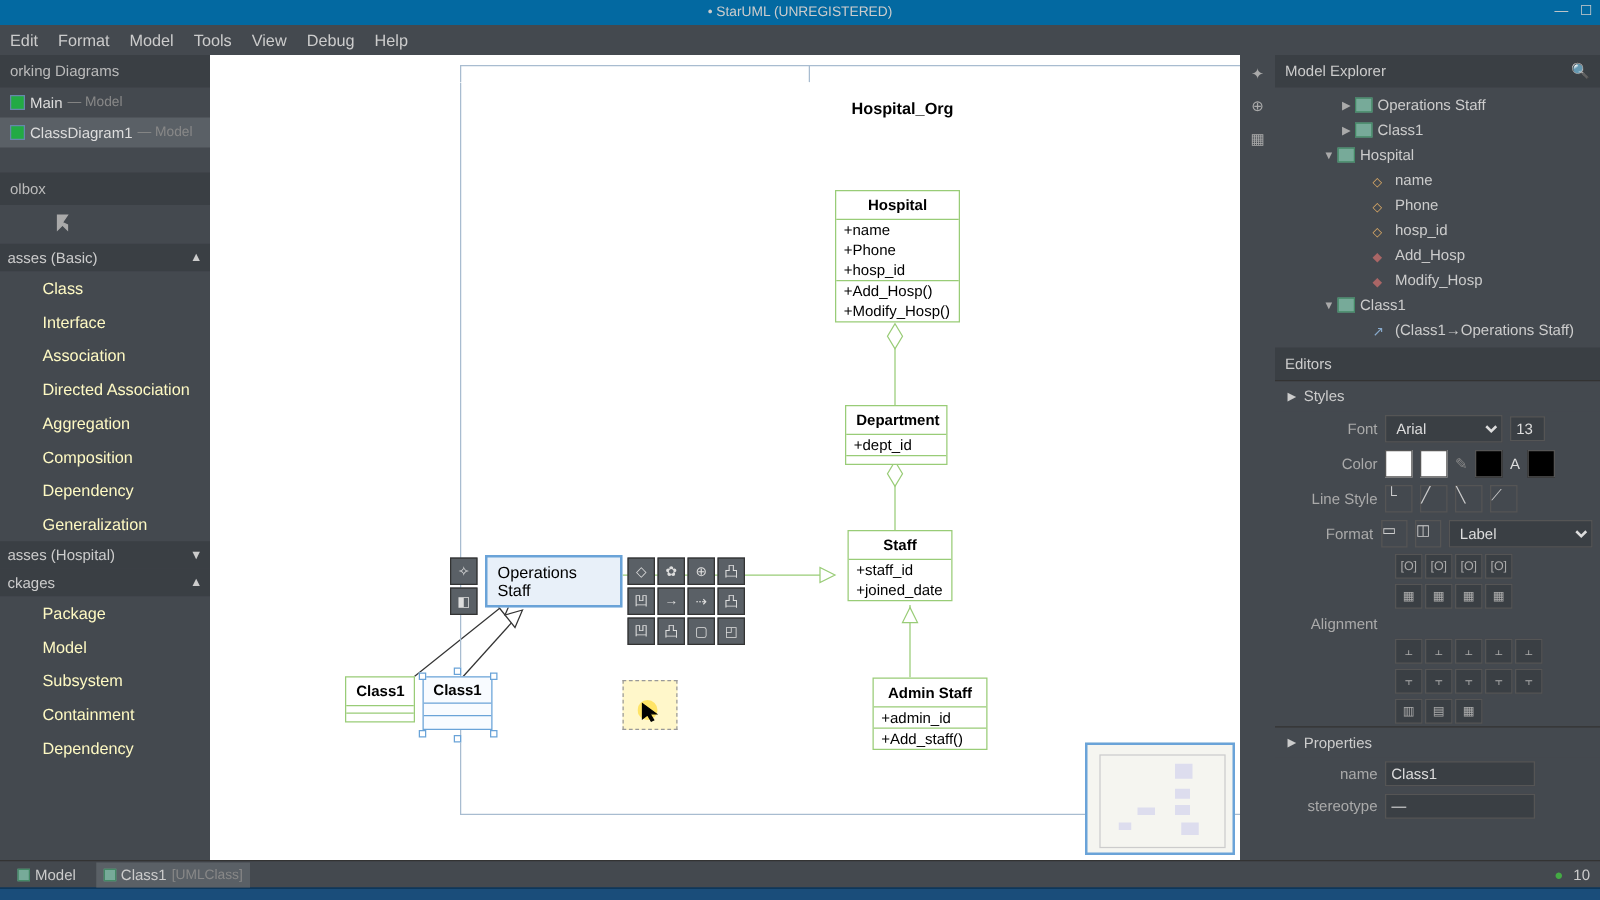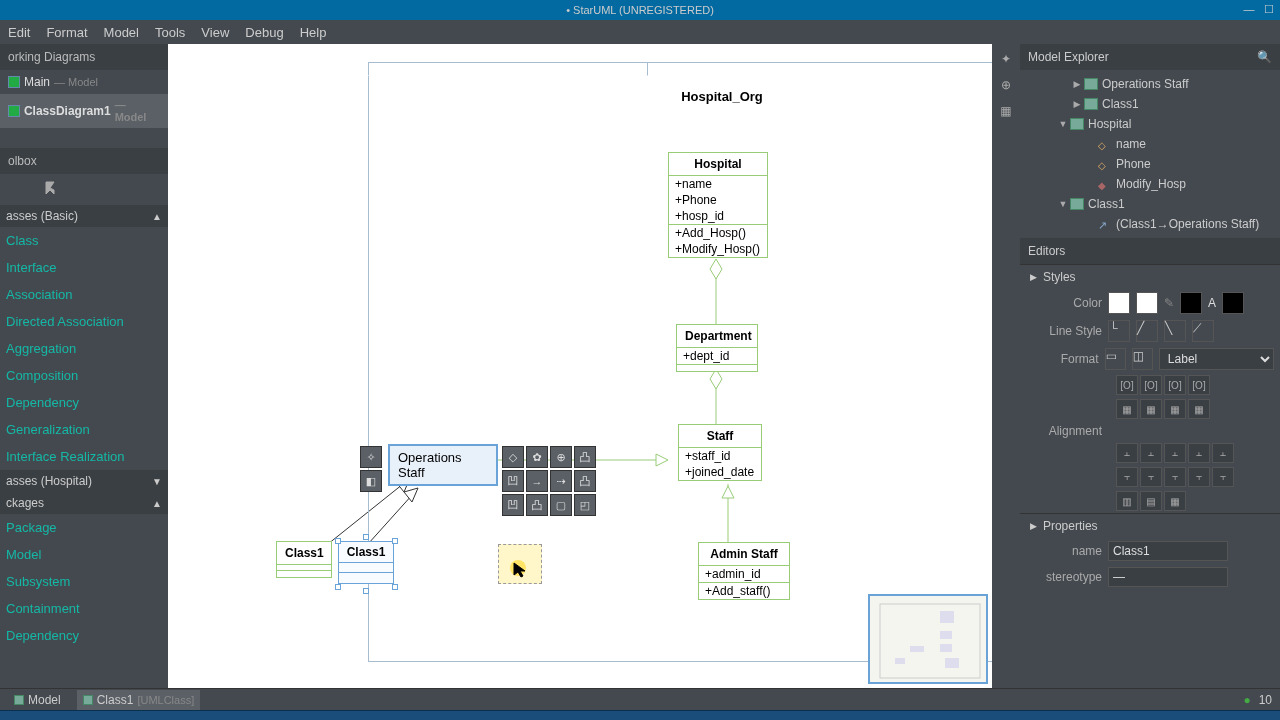--- a/index.html
+++ b/index.html
@@ -6,32 +6,32 @@
 body { width: 1280px; height: 720px; background: #3a3f44; color: #ccc; font-size: 12px; overflow: hidden; position: relative; }
 .titlebar { height: 20px; background: #0369a1; text-align: center; line-height: 20px; color: #ccc; font-size: 11px; position: relative; }
 .titlebar .win-controls { position: absolute; right: 4px; top: 2px; display: flex; gap: 6px; }
 .titlebar .win-controls span { width: 14px; height: 14px; display: inline-flex; align-items: center; justify-content: center; color: #ccc; font-size: 11px; cursor: pointer; }
 .menubar { height: 24px; background: #44494f; display: flex; align-items: center; padding: 0 8px; gap: 16px; font-size: 13px; }
 .menubar span { cursor: pointer; }
 .main { display: flex; height: calc(720px - 20px - 24px - 22px - 10px); }
 .left-panel { width: 168px; background: #44494f; display: flex; flex-direction: column; }
 .panel-header { background: #3a3f44; padding: 6px 8px; font-size: 12px; color: #bbb; }
 .diagram-item { padding: 5px 8px; display: flex; align-items: center; gap: 4px; cursor: pointer; }
-.diagram-item.active { background: #5a6066; font-weight: bold; }
+.diagram-item.active { background: #5a6066; }
 .diagram-item .sq { width: 12px; height: 12px; border: 1px solid #68a; background: #2a4; display: inline-block; }
 .diagram-item .name { color: #ddd; }
 .diagram-item .suffix { color: #888; font-size: 11px; }
 .toolbox-section { background: #3a3f44; padding: 4px 6px; display: flex; justify-content: space-between; align-items: center; font-size: 12px; }
 .toolbox-section .tri { font-size: 10px; }
-.tool-item { padding: 6px 6px; cursor: pointer; font-size: 13px; color: #14b8a6; }
+.tool-item { padding: 6px 6px; cursor: pointer; font-size: 13px; color: #fef9c3; margin-left: 28px; }
 .pointer-row { padding: 6px; }
 .pointer-row svg { stroke: #aaa; fill: none; }
 .canvas-wrap { flex: 1; background: #fff; position: relative; overflow: hidden; }
 .canvas { position: absolute; left: 0; top: 0; width: 100%; height: 100%; }
-.outer-frame { position: absolute; left: 200px; top: 8px; width: 708px; height: 600px; border: 1px solid #a8bcd0; margin-top: 10px; }
+.outer-frame { position: absolute; left: 200px; top: 8px; width: 708px; height: 600px; border: 1px solid #a8bcd0; }
 .outer-frame .tab { position: absolute; left: 0; top: 0; width: 280px; height: 14px; border: 1px solid #a8bcd0; border-bottom: 1px solid #fff; background: #fff; margin-top: -1px; margin-left: -1px; }
 .outer-frame .title { position: absolute; top: 26px; width: 100%; text-align: center; font-weight: bold; font-size: 13px; color: #000; }
 .uml-class { position: absolute; border: 1px solid #9c7; background: #fff; font-size: 12px; color: #000; }
 .uml-class .cls-name { font-weight: bold; text-align: center; padding: 4px 8px; border-bottom: 1px solid #9c7; }
 .uml-class .compartment { border-bottom: 1px solid #9c7; min-height: 6px; }
 .uml-class .compartment:last-child { border-bottom: none; }
 .uml-class .row { padding: 1px 6px; white-space: nowrap; }
 .op-staff { position: absolute; border: 2px solid #6aa3d8; background: #e8f0f9; padding: 4px 8px; font-size: 13px; color: #000; }
 .sel-handles { position: absolute; width: 6px; height: 6px; background: #fff; border: 1px solid #6aa3d8; }
 .class1-sel { position: absolute; border: 1px solid #6aa3d8; background: #f8fbff; }
@@ -125,21 +125,20 @@
         <span class="tri">▲</span>
     </div>
     <div class="tool-item">Class</div>
     <div class="tool-item">Interface</div>
     <div class="tool-item">Association</div>
     <div class="tool-item">Directed Association</div>
     <div class="tool-item">Aggregation</div>
     <div class="tool-item">Composition</div>
     <div class="tool-item">Dependency</div>
     <div class="tool-item">Generalization</div>
-    <div class="tool-item">Interface Realization</div>
 
     <div class="toolbox-section">
       <span>asses (Hospital)</span>
         <span class="tri">▼</span>
     </div>
 
     <div class="toolbox-section">
       <span>ckages</span>
         <span class="tri">▲</span>
     </div>
@@ -312,20 +311,30 @@
           <span class="ic ic-attr"></span>
           <span>name</span>
         </div>
       <div class="node" style="padding-left:64px">
           <span class="arrow"></span>
           <span class="ic ic-attr"></span>
           <span>Phone</span>
         </div>
       <div class="node" style="padding-left:64px">
           <span class="arrow"></span>
+          <span class="ic ic-attr"></span>
+          <span>hosp_id</span>
+        </div>
+      <div class="node" style="padding-left:64px">
+          <span class="arrow"></span>
+          <span class="ic ic-attr ic-op"></span>
+          <span>Add_Hosp</span>
+        </div>
+      <div class="node" style="padding-left:64px">
+          <span class="arrow"></span>
           <span class="ic ic-attr ic-op"></span>
           <span>Modify_Hosp</span>
         </div>
       <div class="node" style="padding-left:36px">
           <span class="arrow">▼</span>
           <span class="ic ic-cls"></span>
           <span>Class1</span>
         </div>
       <div class="node" style="padding-left:64px">
           <span class="arrow"></span>
@@ -336,20 +345,25 @@
 
     <div class="section-hdr">
         <span>Editors</span>
       </div>
     <div class="editors">
       <div class="collapsible">
           <span class="tri">▶</span> 
           <span>Styles</span>
         </div>
 
+      <div class="prop-row">
+        <span class="lbl">Font</span>
+        <select style="width:94px"><option>Arial</option></select>
+        <input style="width: 28px;" value="13">
+      </div>
       <div class="prop-row">
         <span class="lbl">Color</span>
         <span class="sw" style="background:#fff;position:relative"></span>
         <span class="sw" style="background:#fff"></span>
         <span style="color:#888">✎</span>
         <span class="sw" style="background:#000"></span>
         <span style="color:#ddd">A</span>
         <span class="sw" style="background:#000"></span>
       </div>
       <div class="prop-row">

